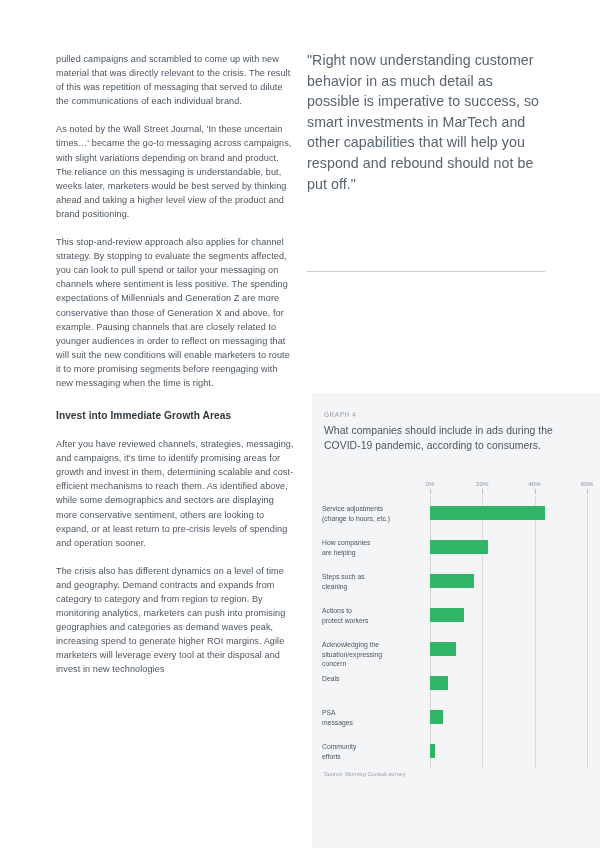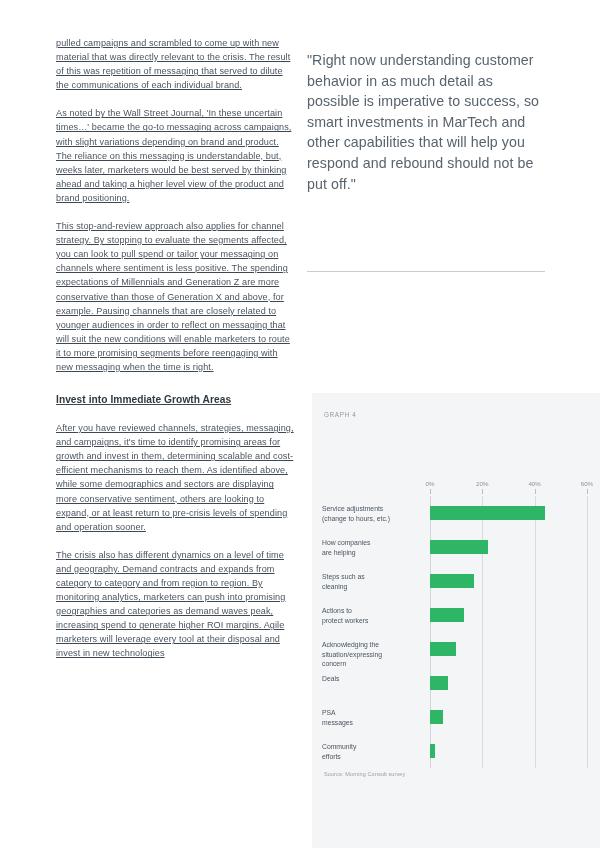--- a/index.html
+++ b/index.html
@@ -13,23 +13,22 @@
     font-family: "Liberation Sans", sans-serif;
     color: #3d4852;
     position: relative;
     overflow: hidden;
   }
 
   
   #article-column {
     position: absolute;
     left: 56px;
-    top: 36px;
+    top: 52px;
     width: 238px;
-    text-decoration: underline;
   }
   .body-par {
     font-size: 9.1px;
     line-height: 14.1px;
     color: #4a5560;
     margin: 0 0 14px 0;
     letter-spacing: 0.01em;
   }
   .section-heading {
     font-size: 10.2px;
@@ -181,20 +180,21 @@
   <p class="body-par">The crisis also has different dynamics on a level of time and geography. Demand contracts and expands from category to category and from region to region. By monitoring analytics, marketers can push into promising geographies and categories as demand waves peak, increasing spend to generate higher ROI margins. Agile marketers will leverage every tool at their disposal and invest in new technologies</p>
 </div>
 
 <div id="pullquote-block">
   <p id="pullquote-text">"Right now understanding customer behavior in as much detail as possible is imperative to success, so smart investments in MarTech and other capabilities that will help you respond and rebound should not be put off."</p>
 </div>
 <div id="pullquote-divider"></div>
 
 <div id="graph-panel">
   <div id="graph-label">GRAPH 4</div>
+  <div id="graph-title">What companies should include in ads during the COVID-19 pandemic, according to consumers.</div>
 
   <div id="chart">
     <div id="plot">
       <div id="gridlines">
           <div class="gridline zero" style="left: 0px;"></div>
           <div class="tick-mark" style="left: 0px;"></div>
           <div class="tick-label" style="left: 0px;">0%</div>
           <div class="gridline" style="left: 52.3077px;"></div>
           <div class="tick-mark" style="left: 52.3077px;"></div>
           <div class="tick-label" style="left: 52.3077px;">20%</div>

